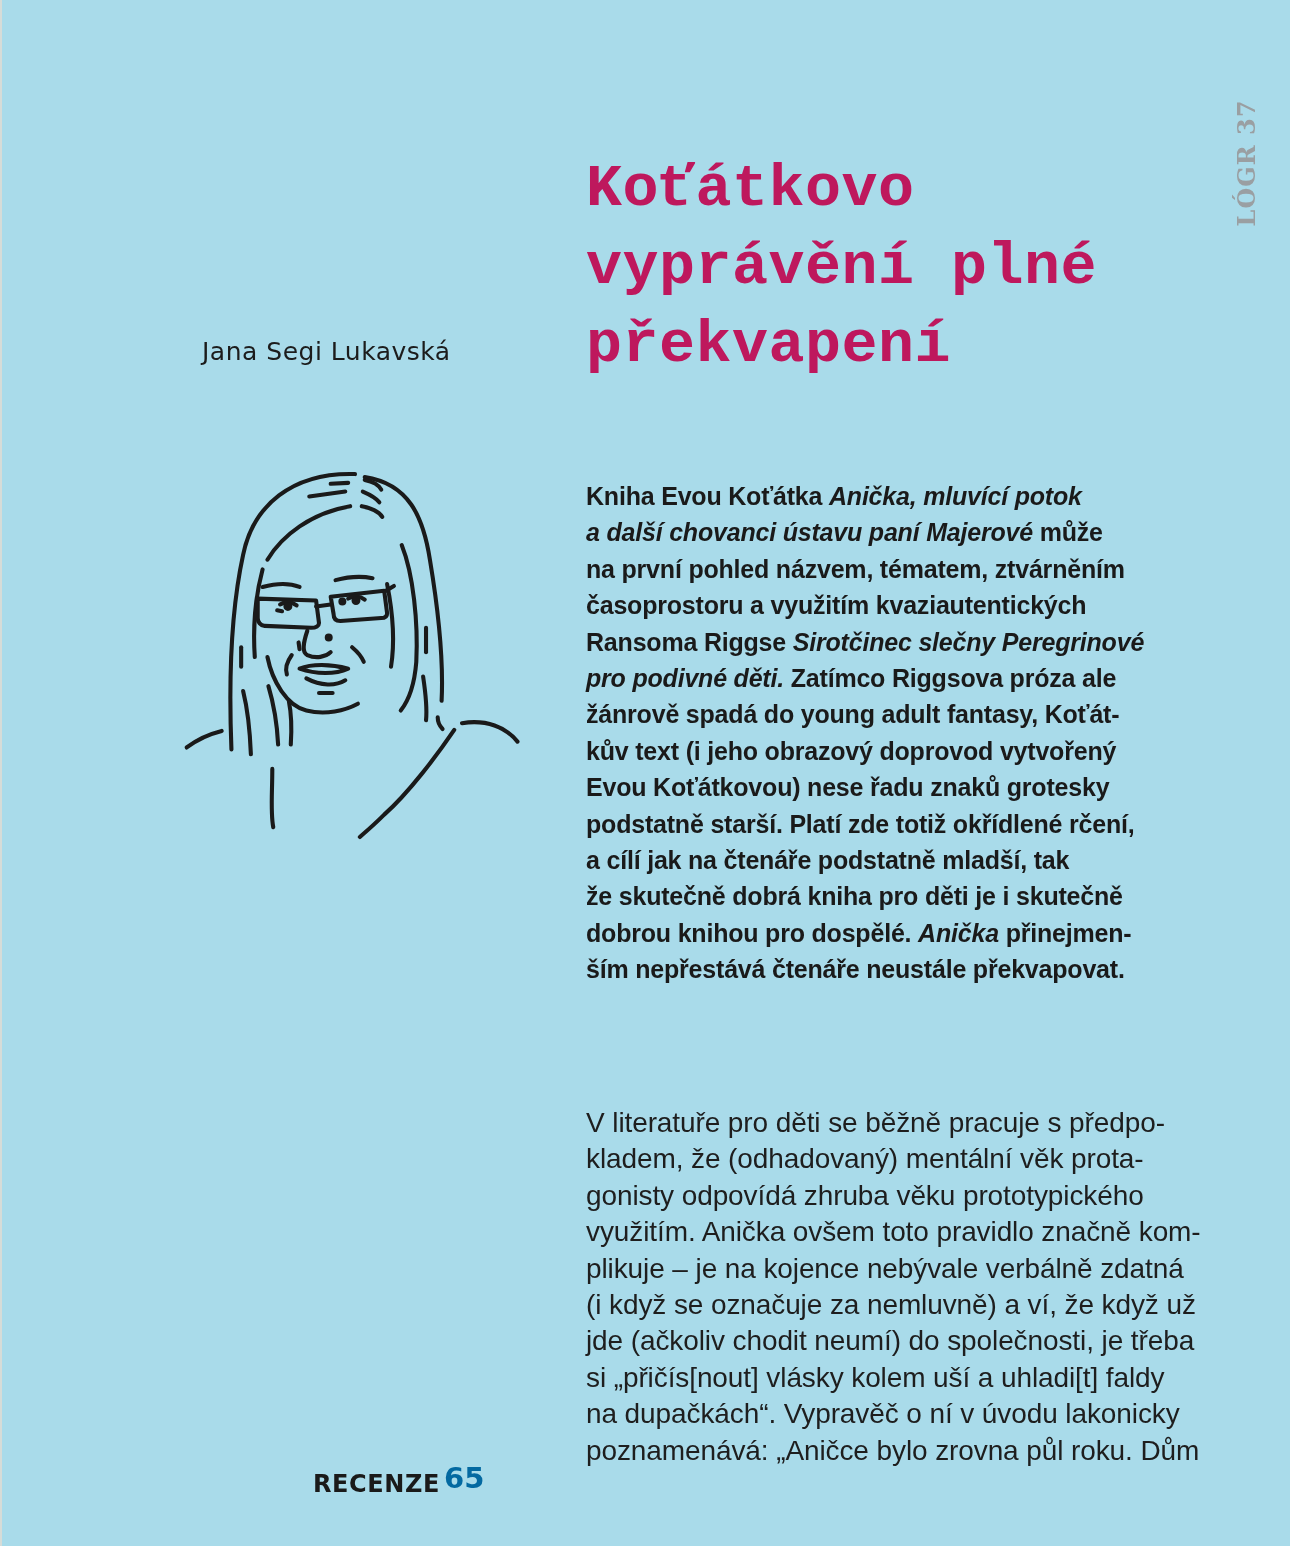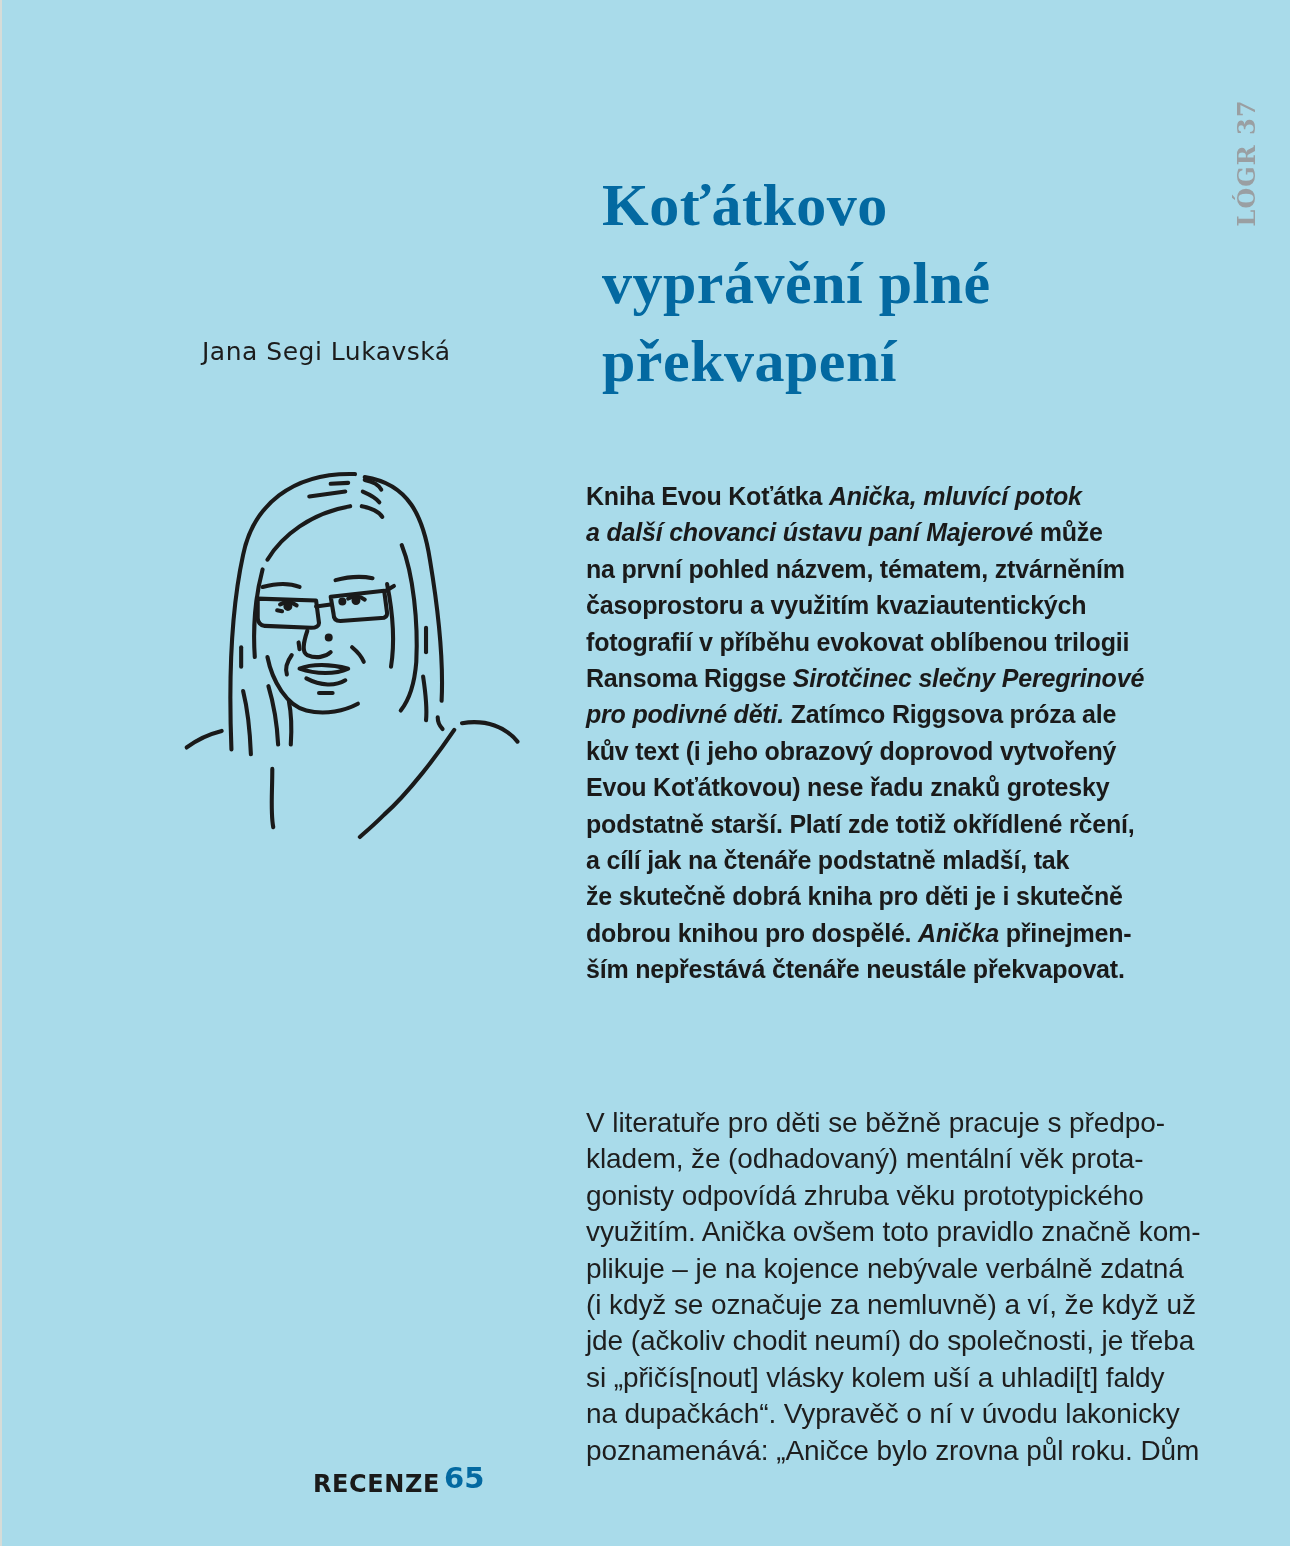--- a/index.html
+++ b/index.html
@@ -47,27 +47,27 @@
       font-family: "DejaVu Sans", sans-serif;
       font-size: 25px;
       letter-spacing: 0.5px;
       color: #1c1c1c;
     }
     .title {
       position: absolute;
       left: 586px;
       top: 150px;
       width: 620px;
-      margin: 16px;
-      font-family: Liberation Serif, serif;
+      margin: 0;
+      font-family: Liberation Mono, monospace;
       font-weight: bold;
       font-size: 60px;
       line-height: 78px;
       letter-spacing: 0.5px;
-      color: #0369a1;
+      color: #be185d;
     }
     .title span { display: block; white-space: nowrap; }
     .portrait {
       position: absolute;
       left: 175px;
       top: 462px;
       width: 360px;
       height: 390px;
     }
     .lead, .body-text {
@@ -195,23 +195,23 @@
     <path d="M287 275 C270 300 240 340 215 362 C205 372 198 378 190 385"></path>
     <path d="M100 315 C100 340 98 360 101 375"></path>
   </svg>
 </div>
 
 <div class="lead">
   <span class="line"><span>Kniha Evou Koťátka </span><em>Anička, mluvící potok</em><span></span></span>
   <span class="line"><span></span><em>a další chovanci ústavu paní Majerové</em><span> může</span></span>
   <span class="line"><span>na první pohled názvem, tématem, ztvárněním</span><em></em><span></span></span>
   <span class="line"><span>časoprostoru a využitím kvaziautentických</span><em></em><span></span></span>
-  <span class="line"><span>fotografií v příběhu evokovat oblíbenou trilogii</span><em></em><span></span></span>
   <span class="line"><span>Ransoma Riggse </span><em>Sirotčinec slečny Peregrinové</em><span></span></span>
   <span class="line"><span></span><em>pro podivné děti.</em><span> Zatímco Riggsova próza ale</span></span>
+  <span class="line"><span>žánrově spadá do young adult fantasy, Koťát-</span><em></em><span></span></span>
   <span class="line"><span>kův text (i jeho obrazový doprovod vytvořený</span><em></em><span></span></span>
   <span class="line"><span>Evou Koťátkovou) nese řadu znaků grotesky</span><em></em><span></span></span>
   <span class="line"><span>podstatně starší. Platí zde totiž okřídlené rčení,</span><em></em><span></span></span>
   <span class="line"><span>a cílí jak na čtenáře podstatně mladší, tak</span><em></em><span></span></span>
   <span class="line"><span>že skutečně dobrá kniha pro děti je i skutečně</span><em></em><span></span></span>
   <span class="line"><span>dobrou knihou pro dospělé. </span><em>Anička</em><span> přinejmen-</span></span>
   <span class="line"><span>ším nepřestává čtenáře neustále překvapovat.</span><em></em><span></span></span>
 </div>
 
 <div class="body-text">

